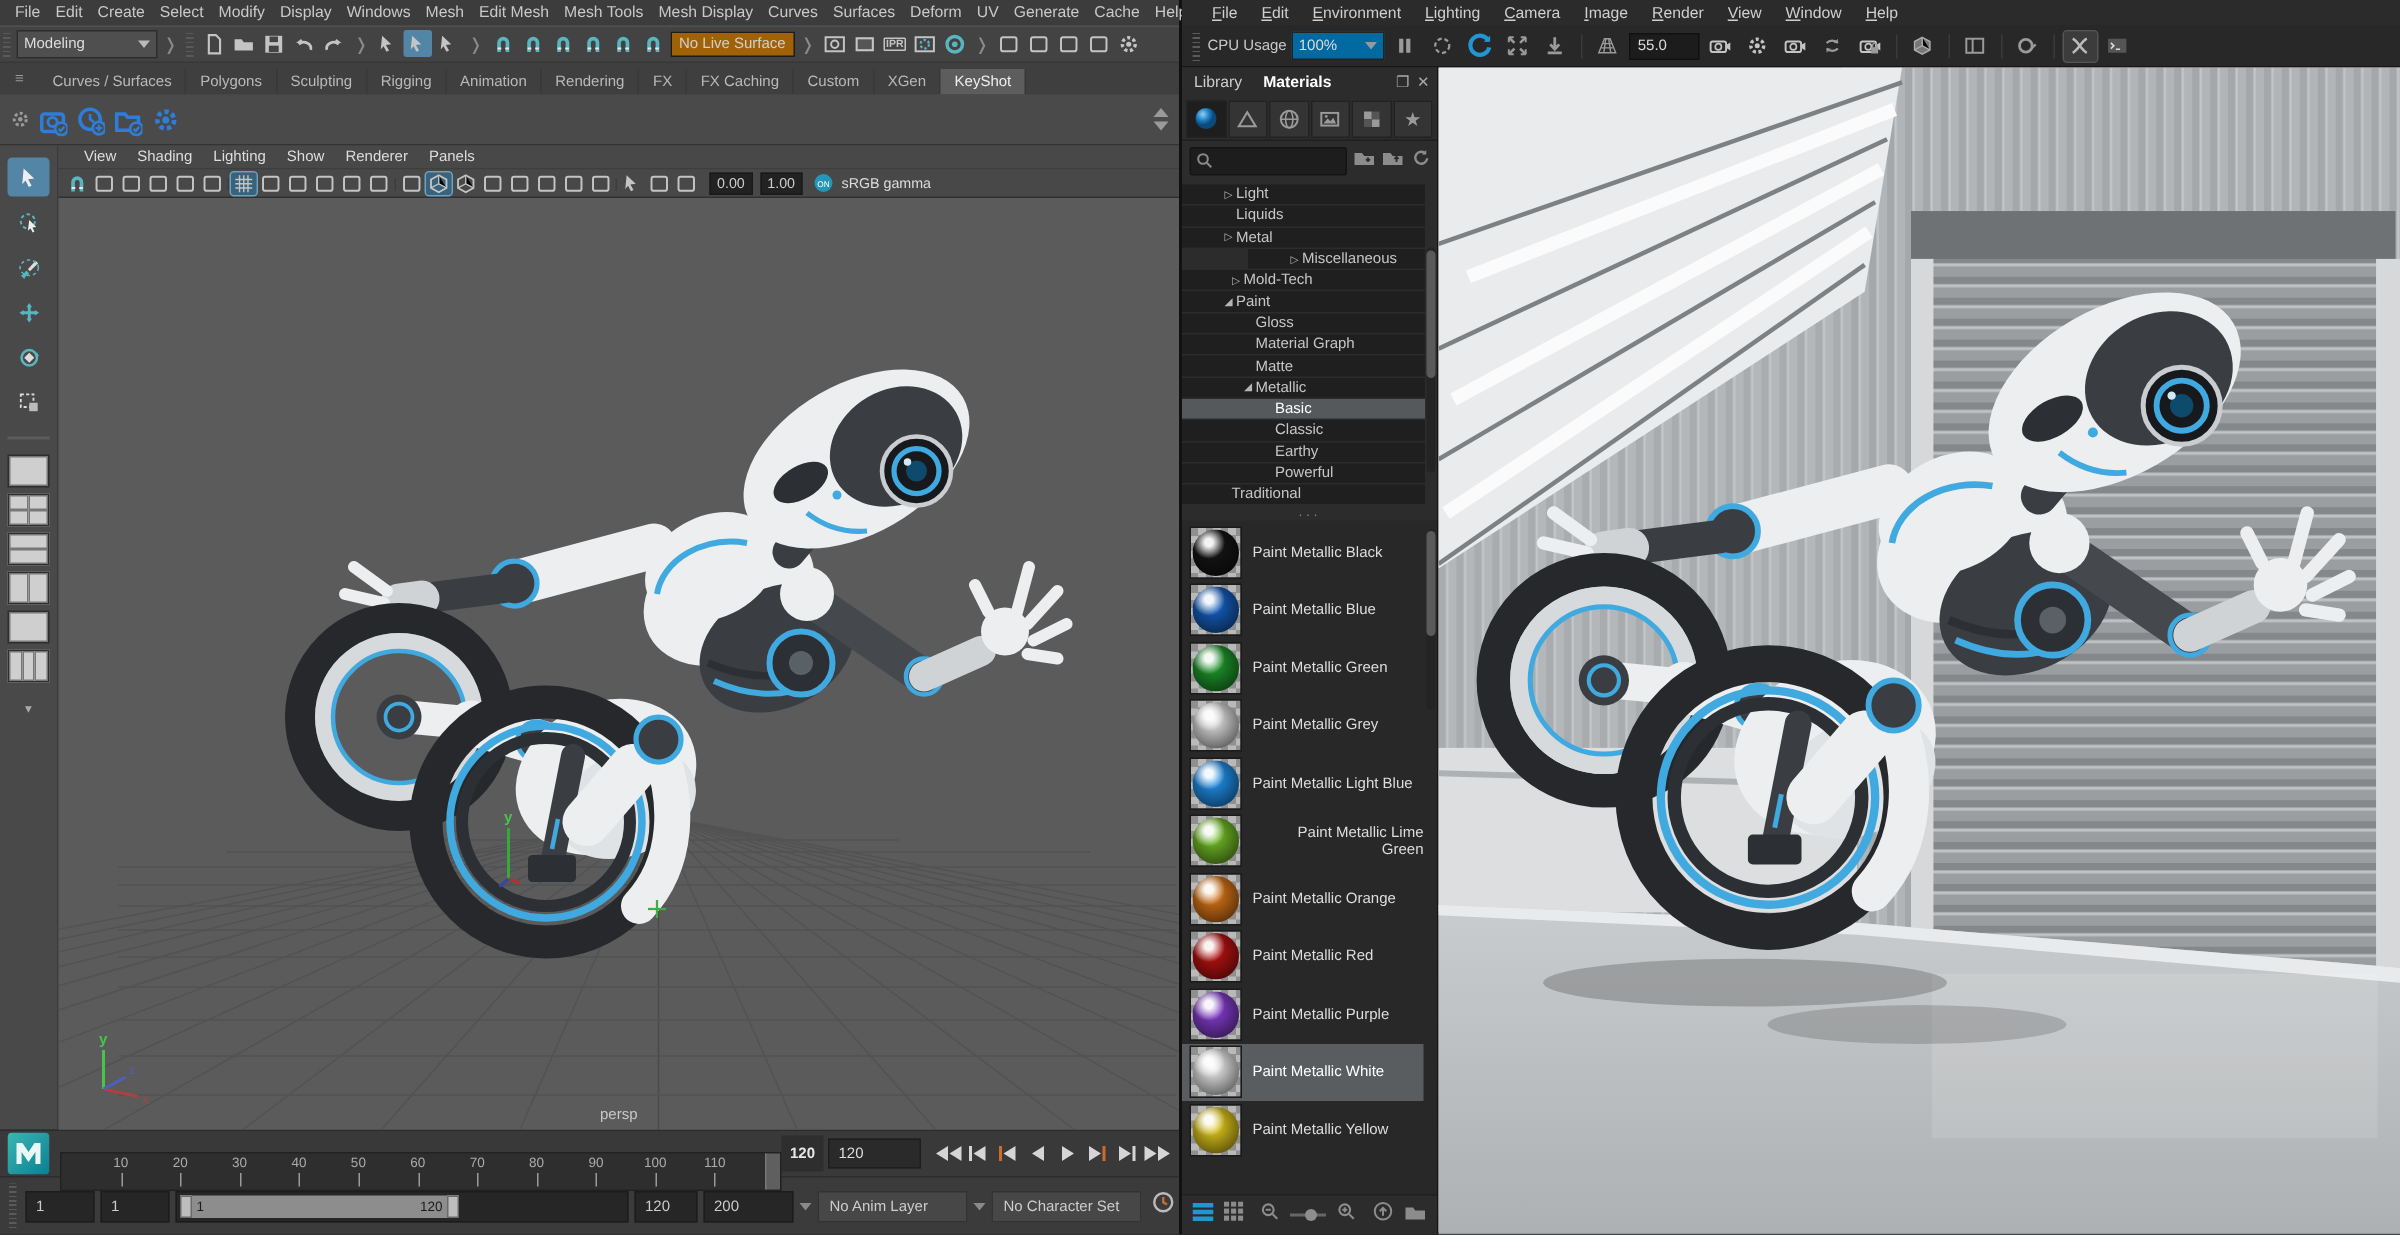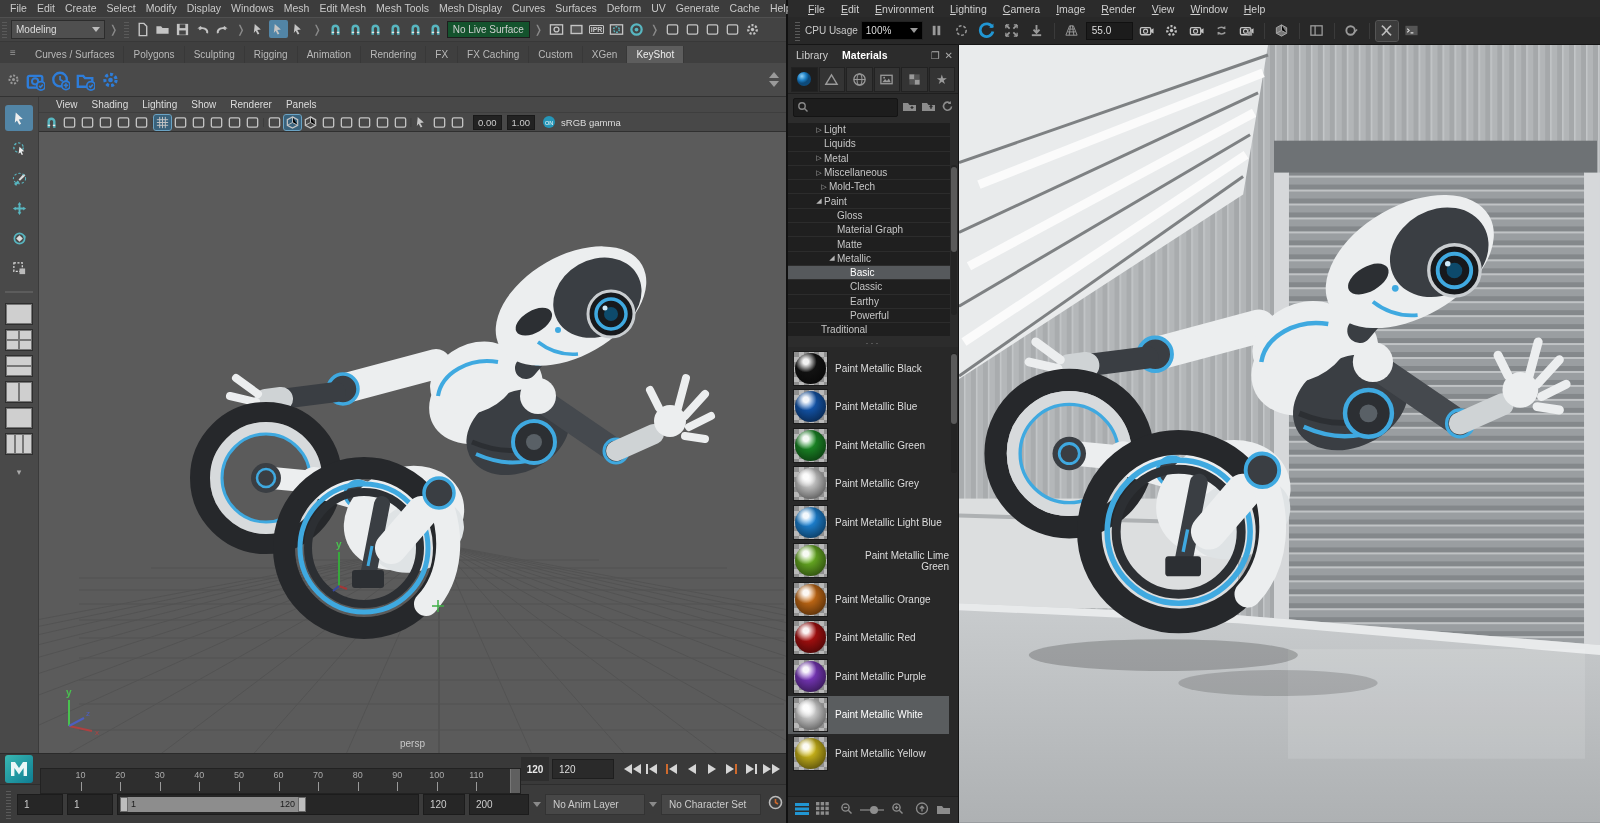--- a/index.html
+++ b/index.html
@@ -12,21 +12,21 @@
   .m-menubar .mi{padding:0 5px;white-space:nowrap;cursor:default;}
   .m-status{height:23px;background:#434343;border-top:1px solid #505050;border-bottom:1px solid #383838;
             display:flex;align-items:center;gap:2px;font-size:10px;}
   .grip{width:5px;height:80%;margin:0 2px;background:repeating-linear-gradient(0deg,#5a5a5a 0 1px,transparent 1px 3px);flex:none;}
   .menuset{width:84px;height:17px;background:#4f4f4f;border:1px solid #2c2c2c;display:flex;align-items:center;
            justify-content:space-between;padding:0 4px;color:#ddd;}
   .dd-arrow{width:0;height:0;border-left:4px solid transparent;border-right:4px solid transparent;border-top:5px solid #bbb;}
   .sep-ch{color:#8a8a8a;font-size:11px;padding:0 2px;}
   .sicon{width:19px;height:18px;display:flex;align-items:center;justify-content:center;border-radius:2px;flex:none;}
   .sicon.active{background:#5285a6;}
-  .field-dark{background:#14532d;border:1px solid #1d1d1d;color:#cfcfcf;height:15px;display:flex;align-items:center;padding:0 5px;}
+  .field-dark{background:#a16207;border:1px solid #1d1d1d;color:#cfcfcf;height:15px;display:flex;align-items:center;padding:0 5px;}
   .m-shelftabs{height:21px;background:#3f3f3f;display:flex;align-items:flex-end;font-size:10px;color:#b9b9b9;}
   .m-shelftabs .shelfmenu{width:26px;display:flex;align-items:center;justify-content:center;height:100%;color:#999;}
   .stab{padding:3px 9px;border-right:1px solid #383838;cursor:default;white-space:nowrap;}
   .stab.active{background:#5d5d5d;color:#eee;}
   .m-shelf{height:34px;background:#4a4a4a;display:flex;align-items:center;border-bottom:1px solid #333;}
   .m-shelf .gearcol{width:26px;display:flex;justify-content:center;}
   .shelf-spin{margin-left:auto;width:16px;display:flex;flex-direction:column;gap:3px;align-items:center;padding-right:4px;}
   .tri-up{width:0;height:0;border-left:5px solid transparent;border-right:5px solid transparent;border-bottom:6px solid #9a9a9a;}
   .tri-dn{width:0;height:0;border-left:5px solid transparent;border-right:5px solid transparent;border-top:6px solid #9a9a9a;}
   .m-main{height:660px;display:flex;}
@@ -71,21 +71,21 @@
   .selbox{height:19px;background:#474747;border:1px solid #333;color:#ccc;font-size:10px;display:flex;align-items:center;padding:0 7px;flex:none;}
   
   .ks{flex:1;display:flex;flex-direction:column;background:#262626;min-width:0;}
   .k-menubar{height:17px;background:#2b2b2b;display:flex;align-items:center;font-size:10.5px;color:#cfcfcf;padding-left:12px;}
   .k-menubar .mi{padding:0 8px;}
   .k-menubar u{text-decoration-thickness:1px;}
   .k-toolbar{height:27px;background:#282828;border-bottom:1px solid #161616;display:flex;align-items:center;gap:3px;padding:0 5px;font-size:10px;}
   .kicon{width:22px;height:20px;display:flex;align-items:center;justify-content:center;border-radius:2px;flex:none;}
   .kicon.pressed{background:#3c3c3c;outline:1px solid #555;}
   .ksep{width:1px;height:16px;background:#3a3a3a;margin:0 3px;flex:none;}
-  .cpu-select{width:52px;height:17px;background:#000000;border:1px solid #222;color:#ddd;display:flex;align-items:center;justify-content:space-between;padding:0 4px;}
+  .cpu-select{width:52px;height:17px;background:#0369a1;border:1px solid #222;color:#ddd;display:flex;align-items:center;justify-content:space-between;padding:0 4px;}
   .kfield{width:40px;height:16px;background:#1c1c1c;border:1px solid #111;color:#ddd;display:flex;align-items:center;padding-left:5px;}
   .k-body{flex:1;display:flex;min-height:0;}
   .lib{width:170px;flex:none;background:#2c2c2c;border-right:1px solid #141414;display:flex;flex-direction:column;}
   .lib-header{height:20px;display:flex;align-items:center;font-size:10.5px;padding-left:8px;gap:14px;background:#2c2c2c;}
   .lib-header .active-tab{font-weight:bold;color:#fff;}
   .lib-header .wbtns{margin-left:auto;display:flex;gap:5px;padding-right:5px;color:#aaa;font-size:10px;}
   .lib-tabs{height:28px;display:flex;align-items:center;gap:1px;padding:0 3px;border-bottom:1px solid #1f1f1f;}
   .ltab{width:26px;height:23px;display:flex;align-items:center;justify-content:center;background:#343434;border:1px solid #222;}
   .ltab.active{background:#1e1e1e;}
   .lib-search{height:26px;display:flex;align-items:center;gap:4px;padding:0 5px;}
@@ -1011,21 +1011,21 @@
             <span>Light</span>
           </div>
           <div class="trow" style="padding-left: 26px;">
             <span class="arr"></span>
             <span>Liquids</span>
           </div>
           <div class="trow" style="padding-left: 26px;">
             <span class="arr">▷</span>
             <span>Metal</span>
           </div>
-          <div class="trow" style="padding-left: 26px;">
+          <div class="trow" style="padding-left: 26px; margin-left: 44px;">
             <span class="arr">▷</span>
             <span>Miscellaneous</span>
           </div>
           <div class="trow" style="padding-left: 31px;">
             <span class="arr">▷</span>
             <span>Mold-Tech</span>
           </div>
           <div class="trow" style="padding-left: 26px;">
             <span class="arr">◢</span>
             <span>Paint</span>

